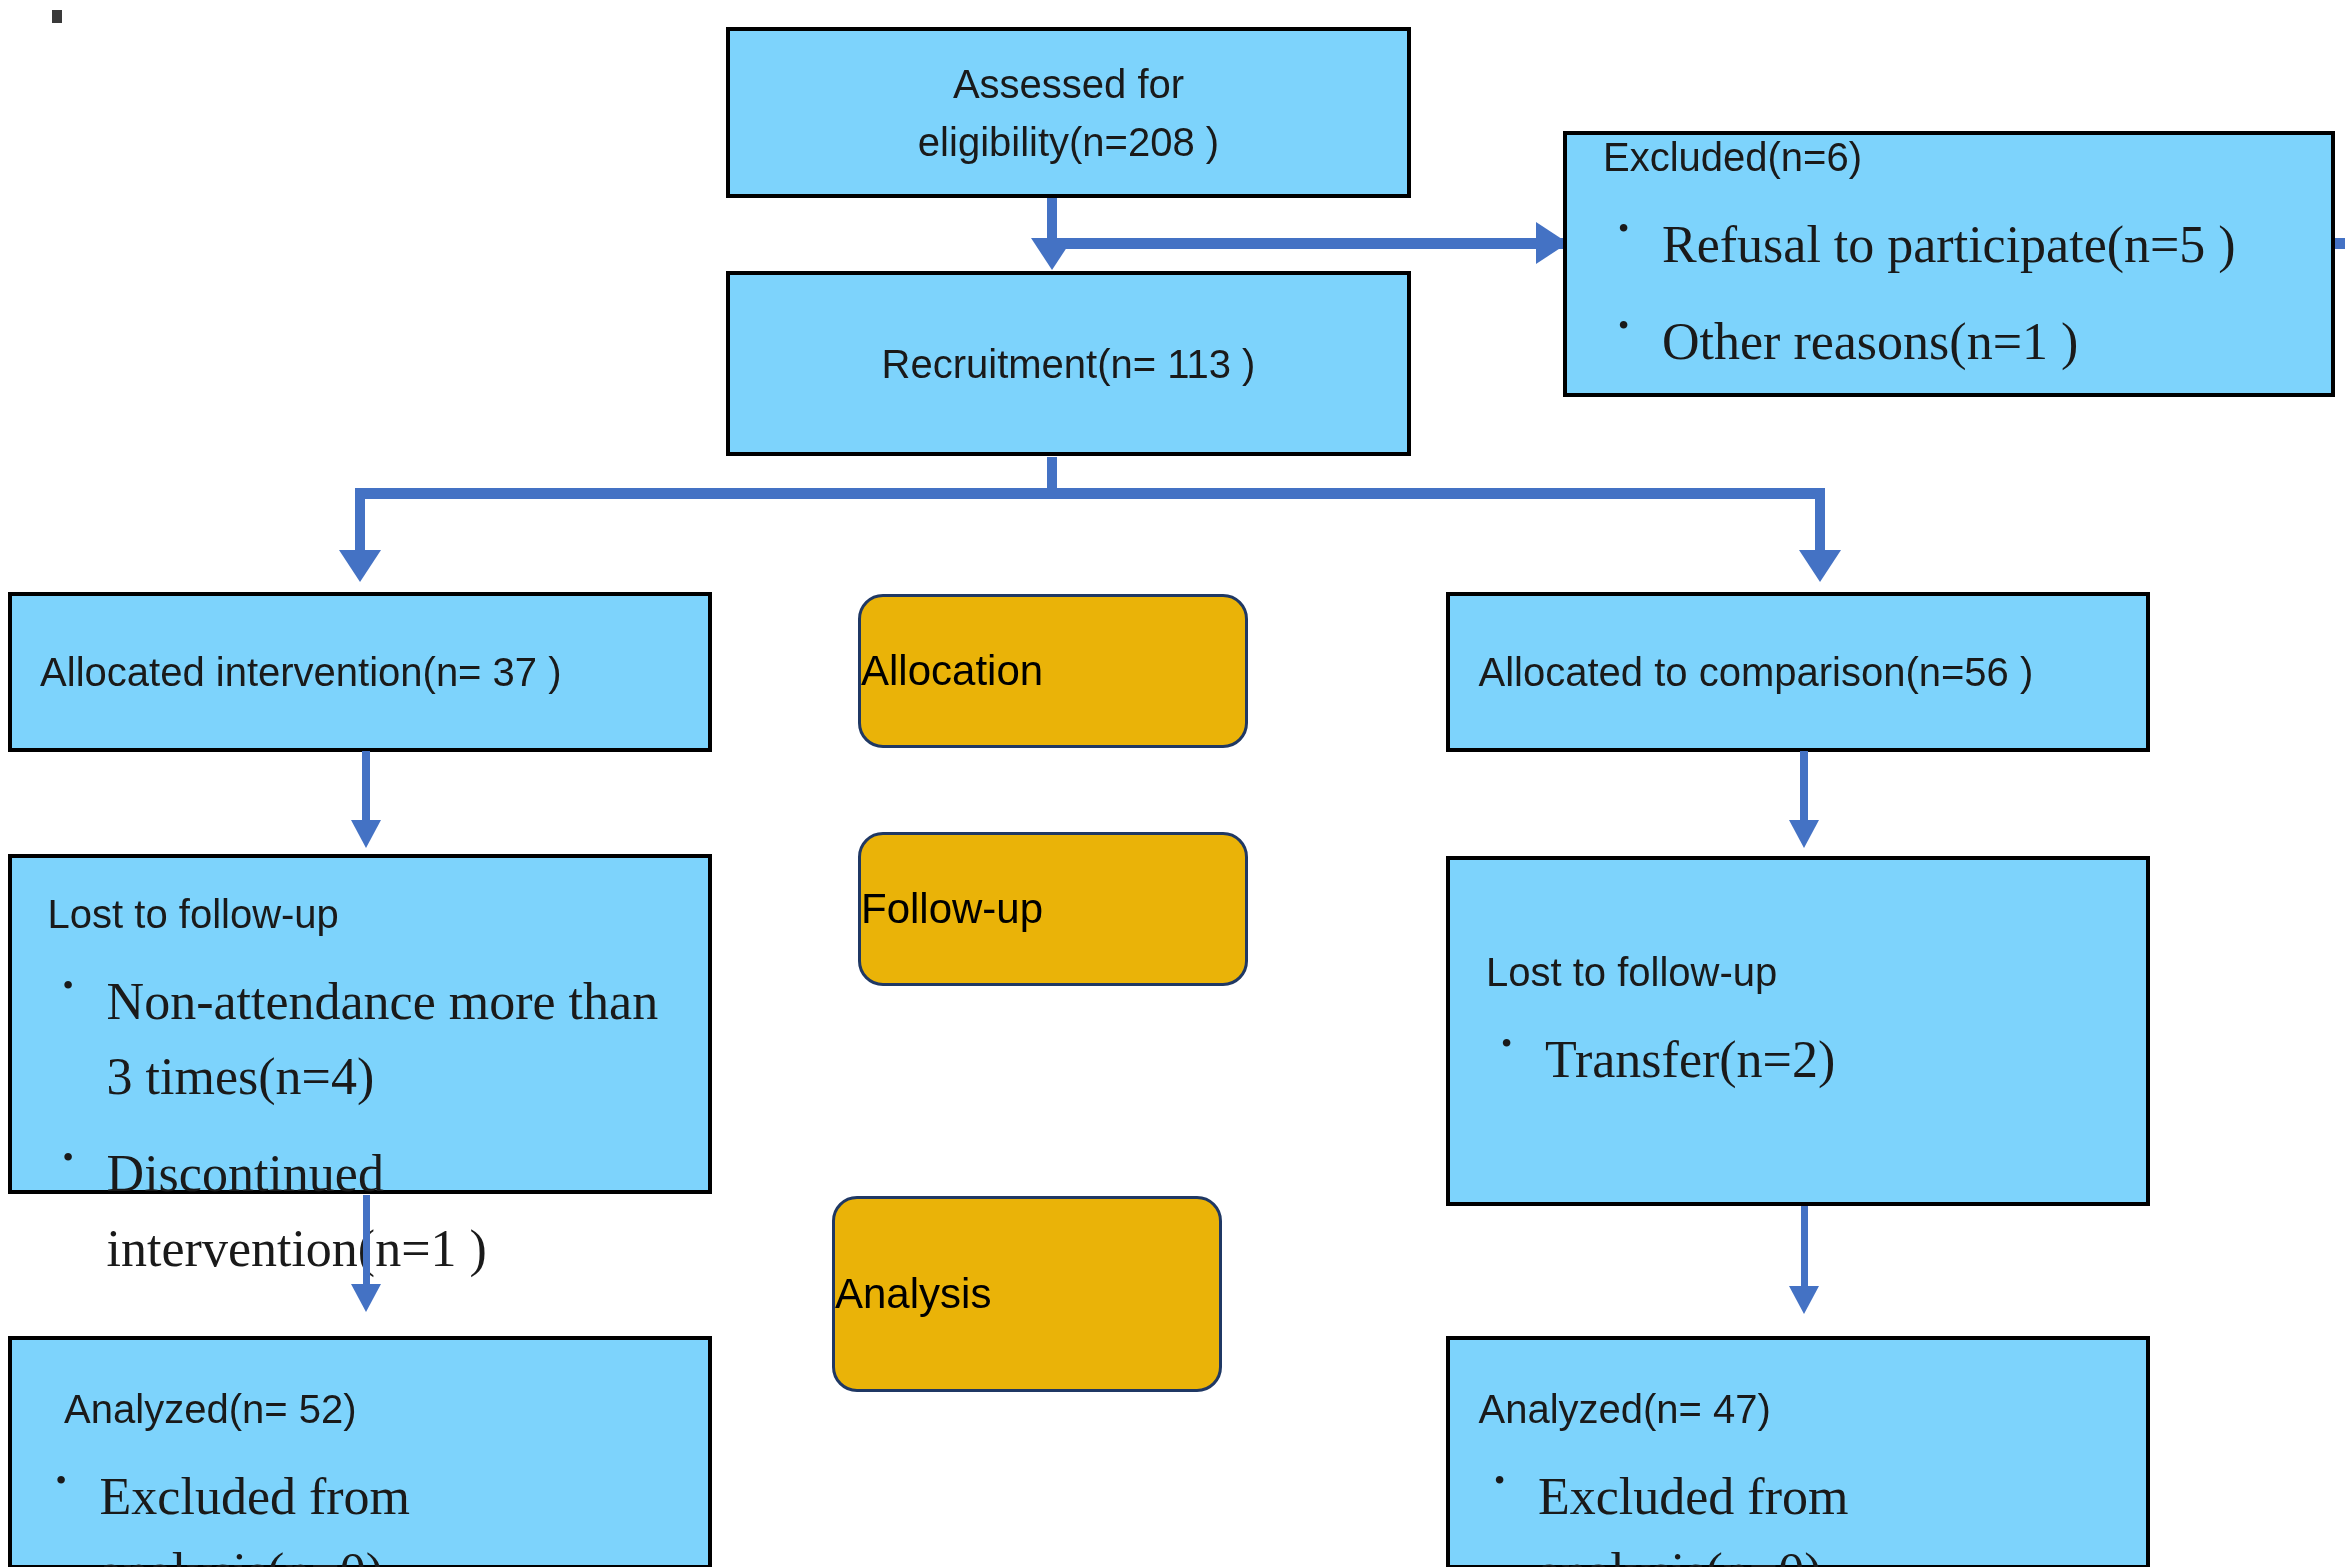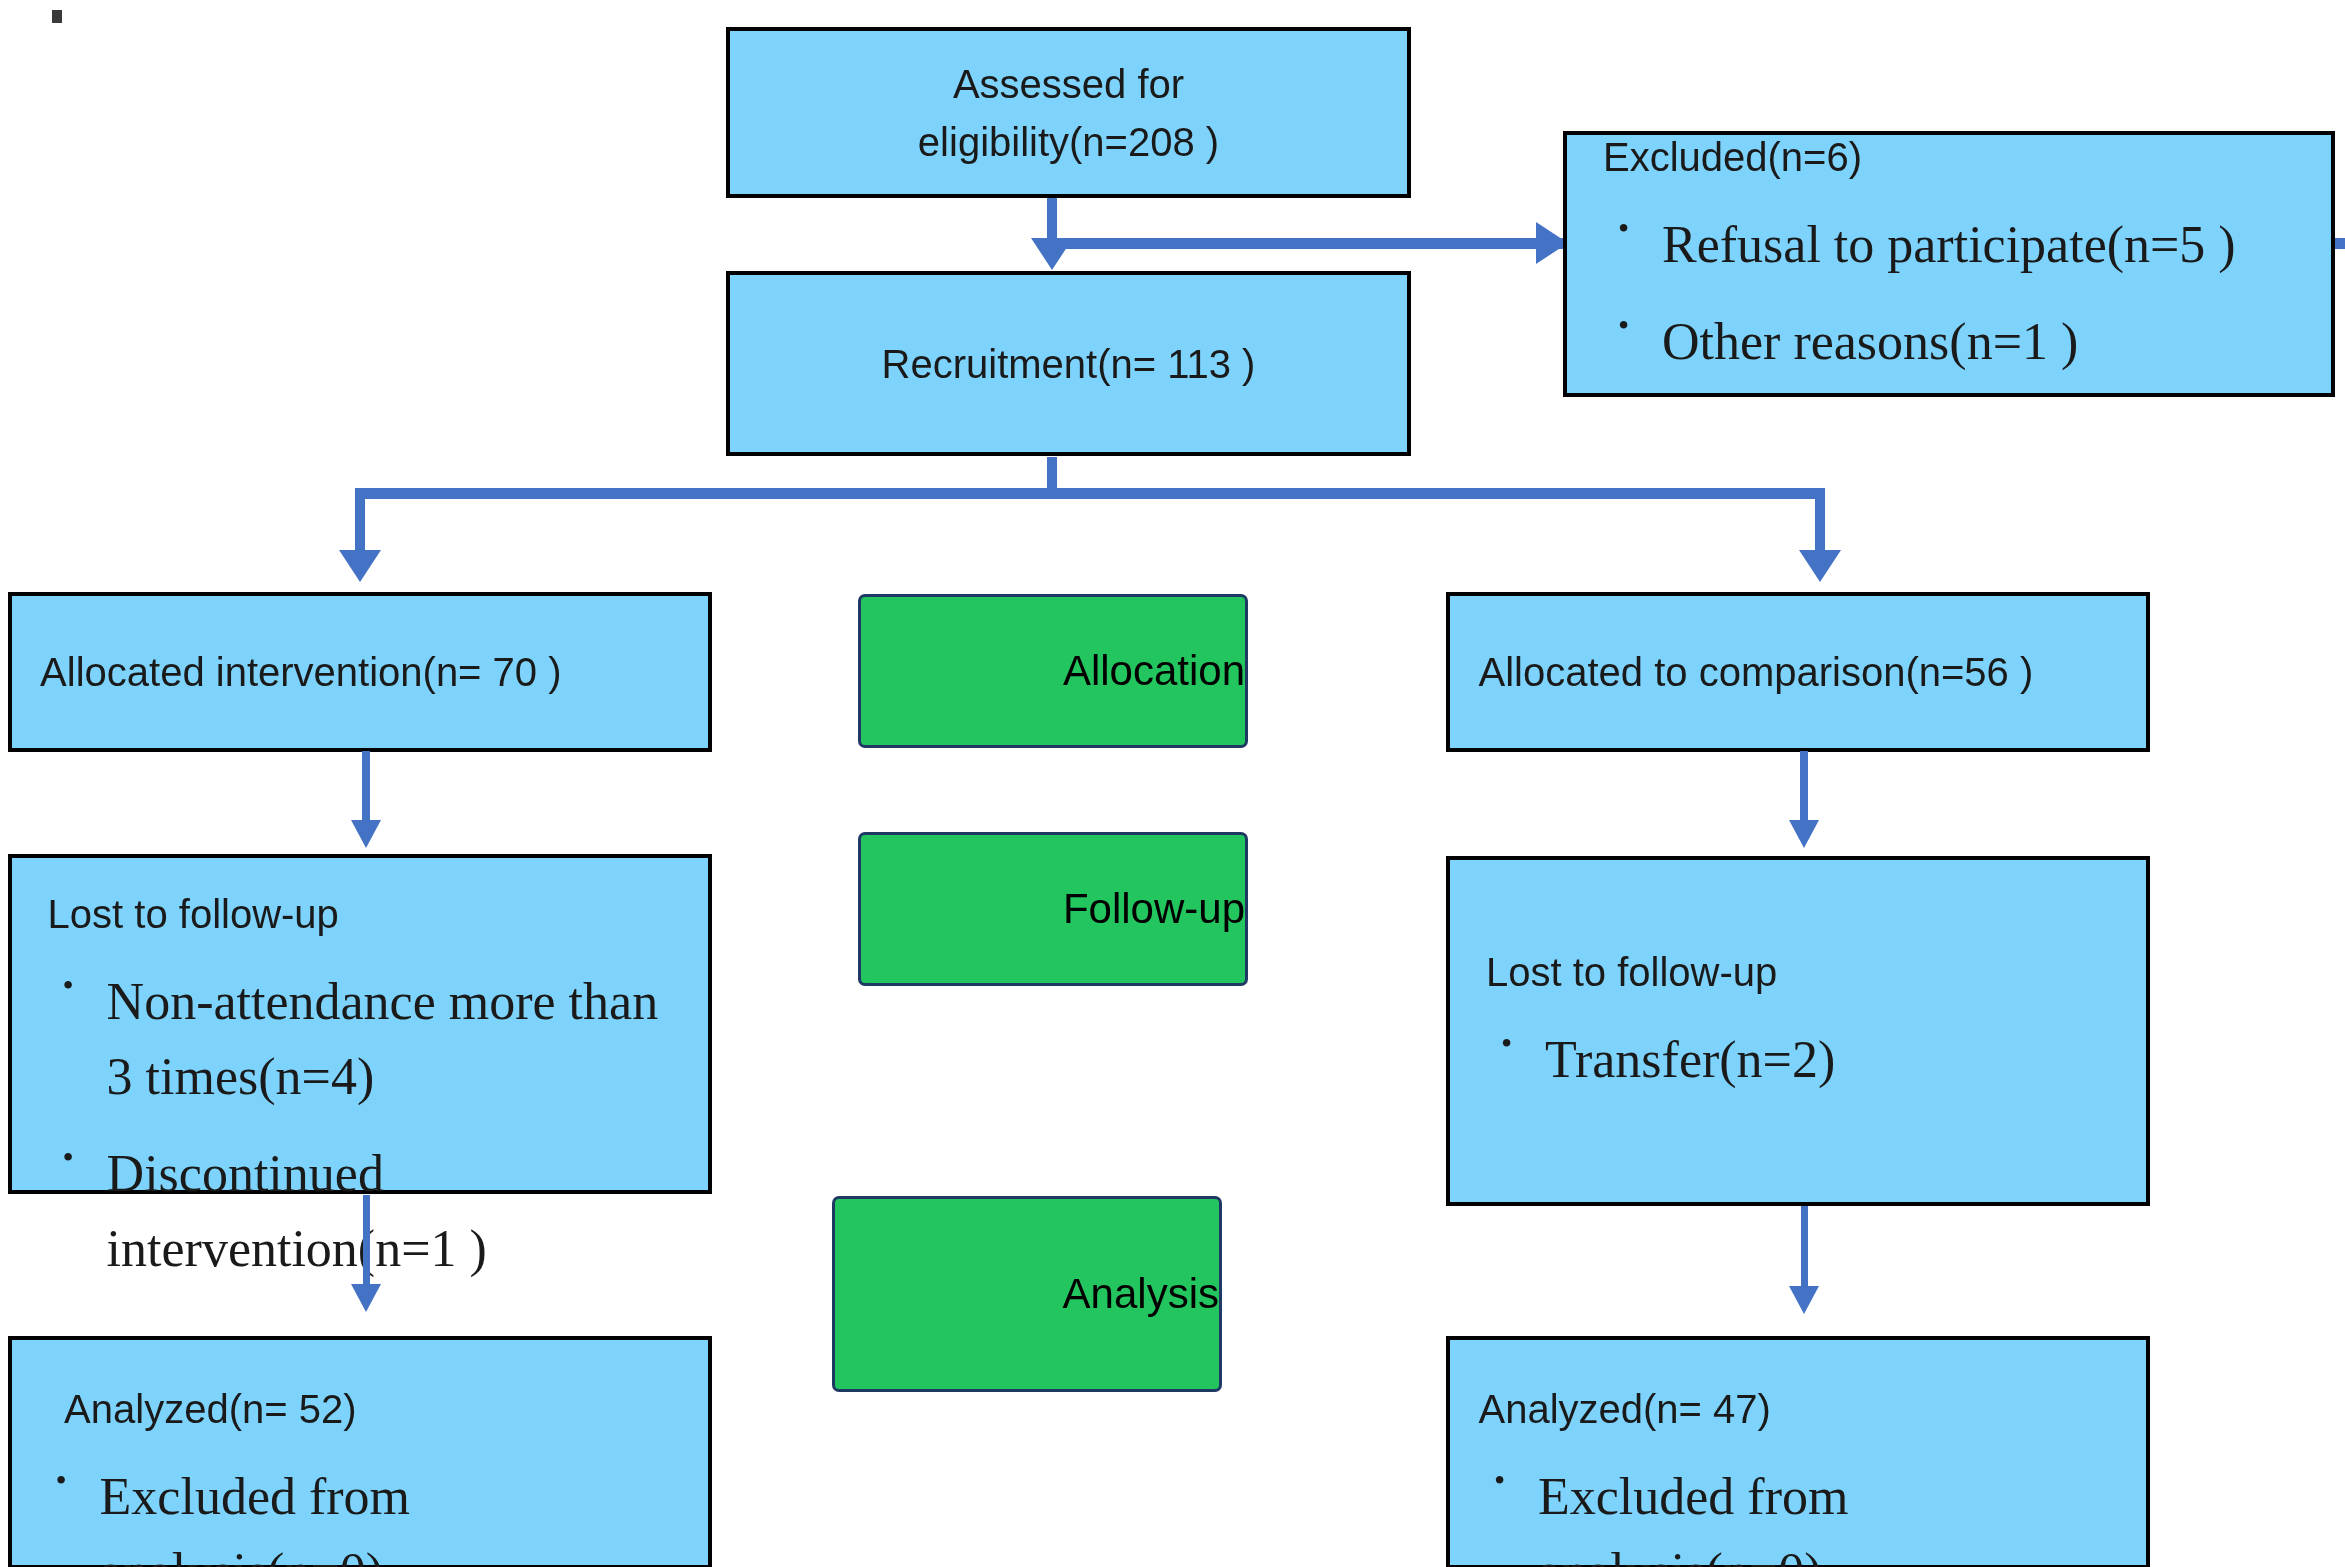--- a/index.html
+++ b/index.html
@@ -61,26 +61,26 @@
     position: absolute;
     left: -44px;
     top: -1.9px;
     font-size: 32px;
     line-height: 1.45;
     color: #1a1a1a;
   }
   .pill {
     position: absolute;
     box-sizing: border-box;
-    background: #22c55e;
+    background: #eab308;
     border: 3.8px solid #1F3864;
-    border-radius: 7px;
+    border-radius: 25px;
     display: flex;
     align-items: center;
-    justify-content: flex-end;
+    justify-content: flex-start;
     color: #000000;
     font-size: 42px;
   }
   .conn {
     position: absolute;
     background: #4472C4;
   }
   .arrow-down {
     position: absolute;
     width: 0;
@@ -138,21 +138,21 @@
   </div>
 
   <div class="conn" style="left:1047px; top:457px; width:9.5px; height:38px;"></div>
   <div class="conn" style="left:355px; top:488px; width:1469px; height:10.5px;"></div>
   <div class="conn" style="left:355px; top:488px; width:9.5px; height:68px;"></div>
   <div class="arrow-down" style="left:339px; top:550px;"></div>
   <div class="conn" style="left:1815px; top:488px; width:9.5px; height:68px;"></div>
   <div class="arrow-down" style="left:1799px; top:550px;"></div>
 
   <div class="box" style="left:7.6px; top:592px; width:704px; height:160px; justify-content:center;">
-    <div class="line" style="padding-left:28.5px;">Allocated intervention(n= 70 )</div>
+    <div class="line" style="padding-left:28.5px;">Allocated intervention(n= 37 )</div>
   </div>
 
   <div class="pill" style="left:858px; top:594px; width:390px; height:154px;">
     <span>Allocation</span>
   </div>
 
   <div class="box" style="left:1446px; top:592px; width:704px; height:160px; justify-content:center;">
     <div class="line" style="padding-left:28.5px;">Allocated to comparison(n=56 )</div>
   </div>
 

